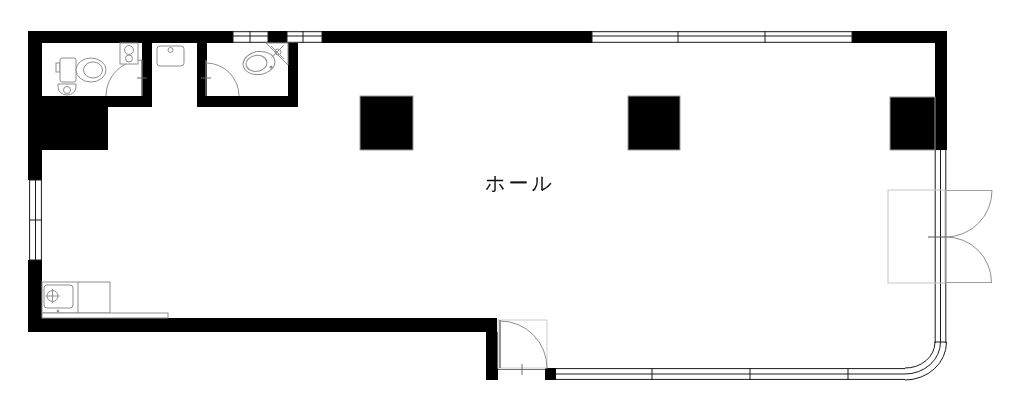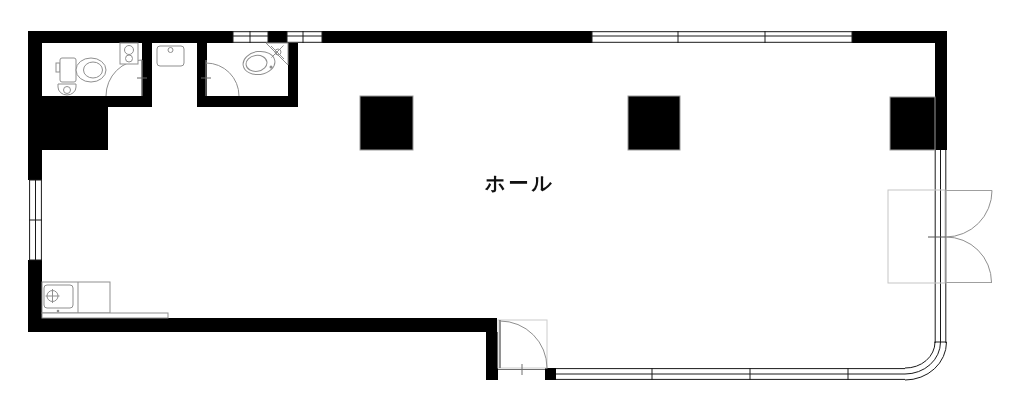--- a/index.html
+++ b/index.html
@@ -9,21 +9,21 @@
     background:#ffffff;
     overflow:hidden;
     font-family:"DejaVu Sans","Liberation Sans",sans-serif;
   }
   .stage svg{position:absolute;left:0;top:0;}
   .hall-label{
     position:absolute;
     left:420px;top:170px;width:200px;
     text-align:center;
     font-size:20px;
-    font-weight:bold;
+    font-weight:normal;
     letter-spacing:3px;
     color:#111;
   }
 </style>
 </head>
 <body>
 
 <div class="stage">
   <svg width="1024" height="412" viewBox="0 0 1024 412">
 

